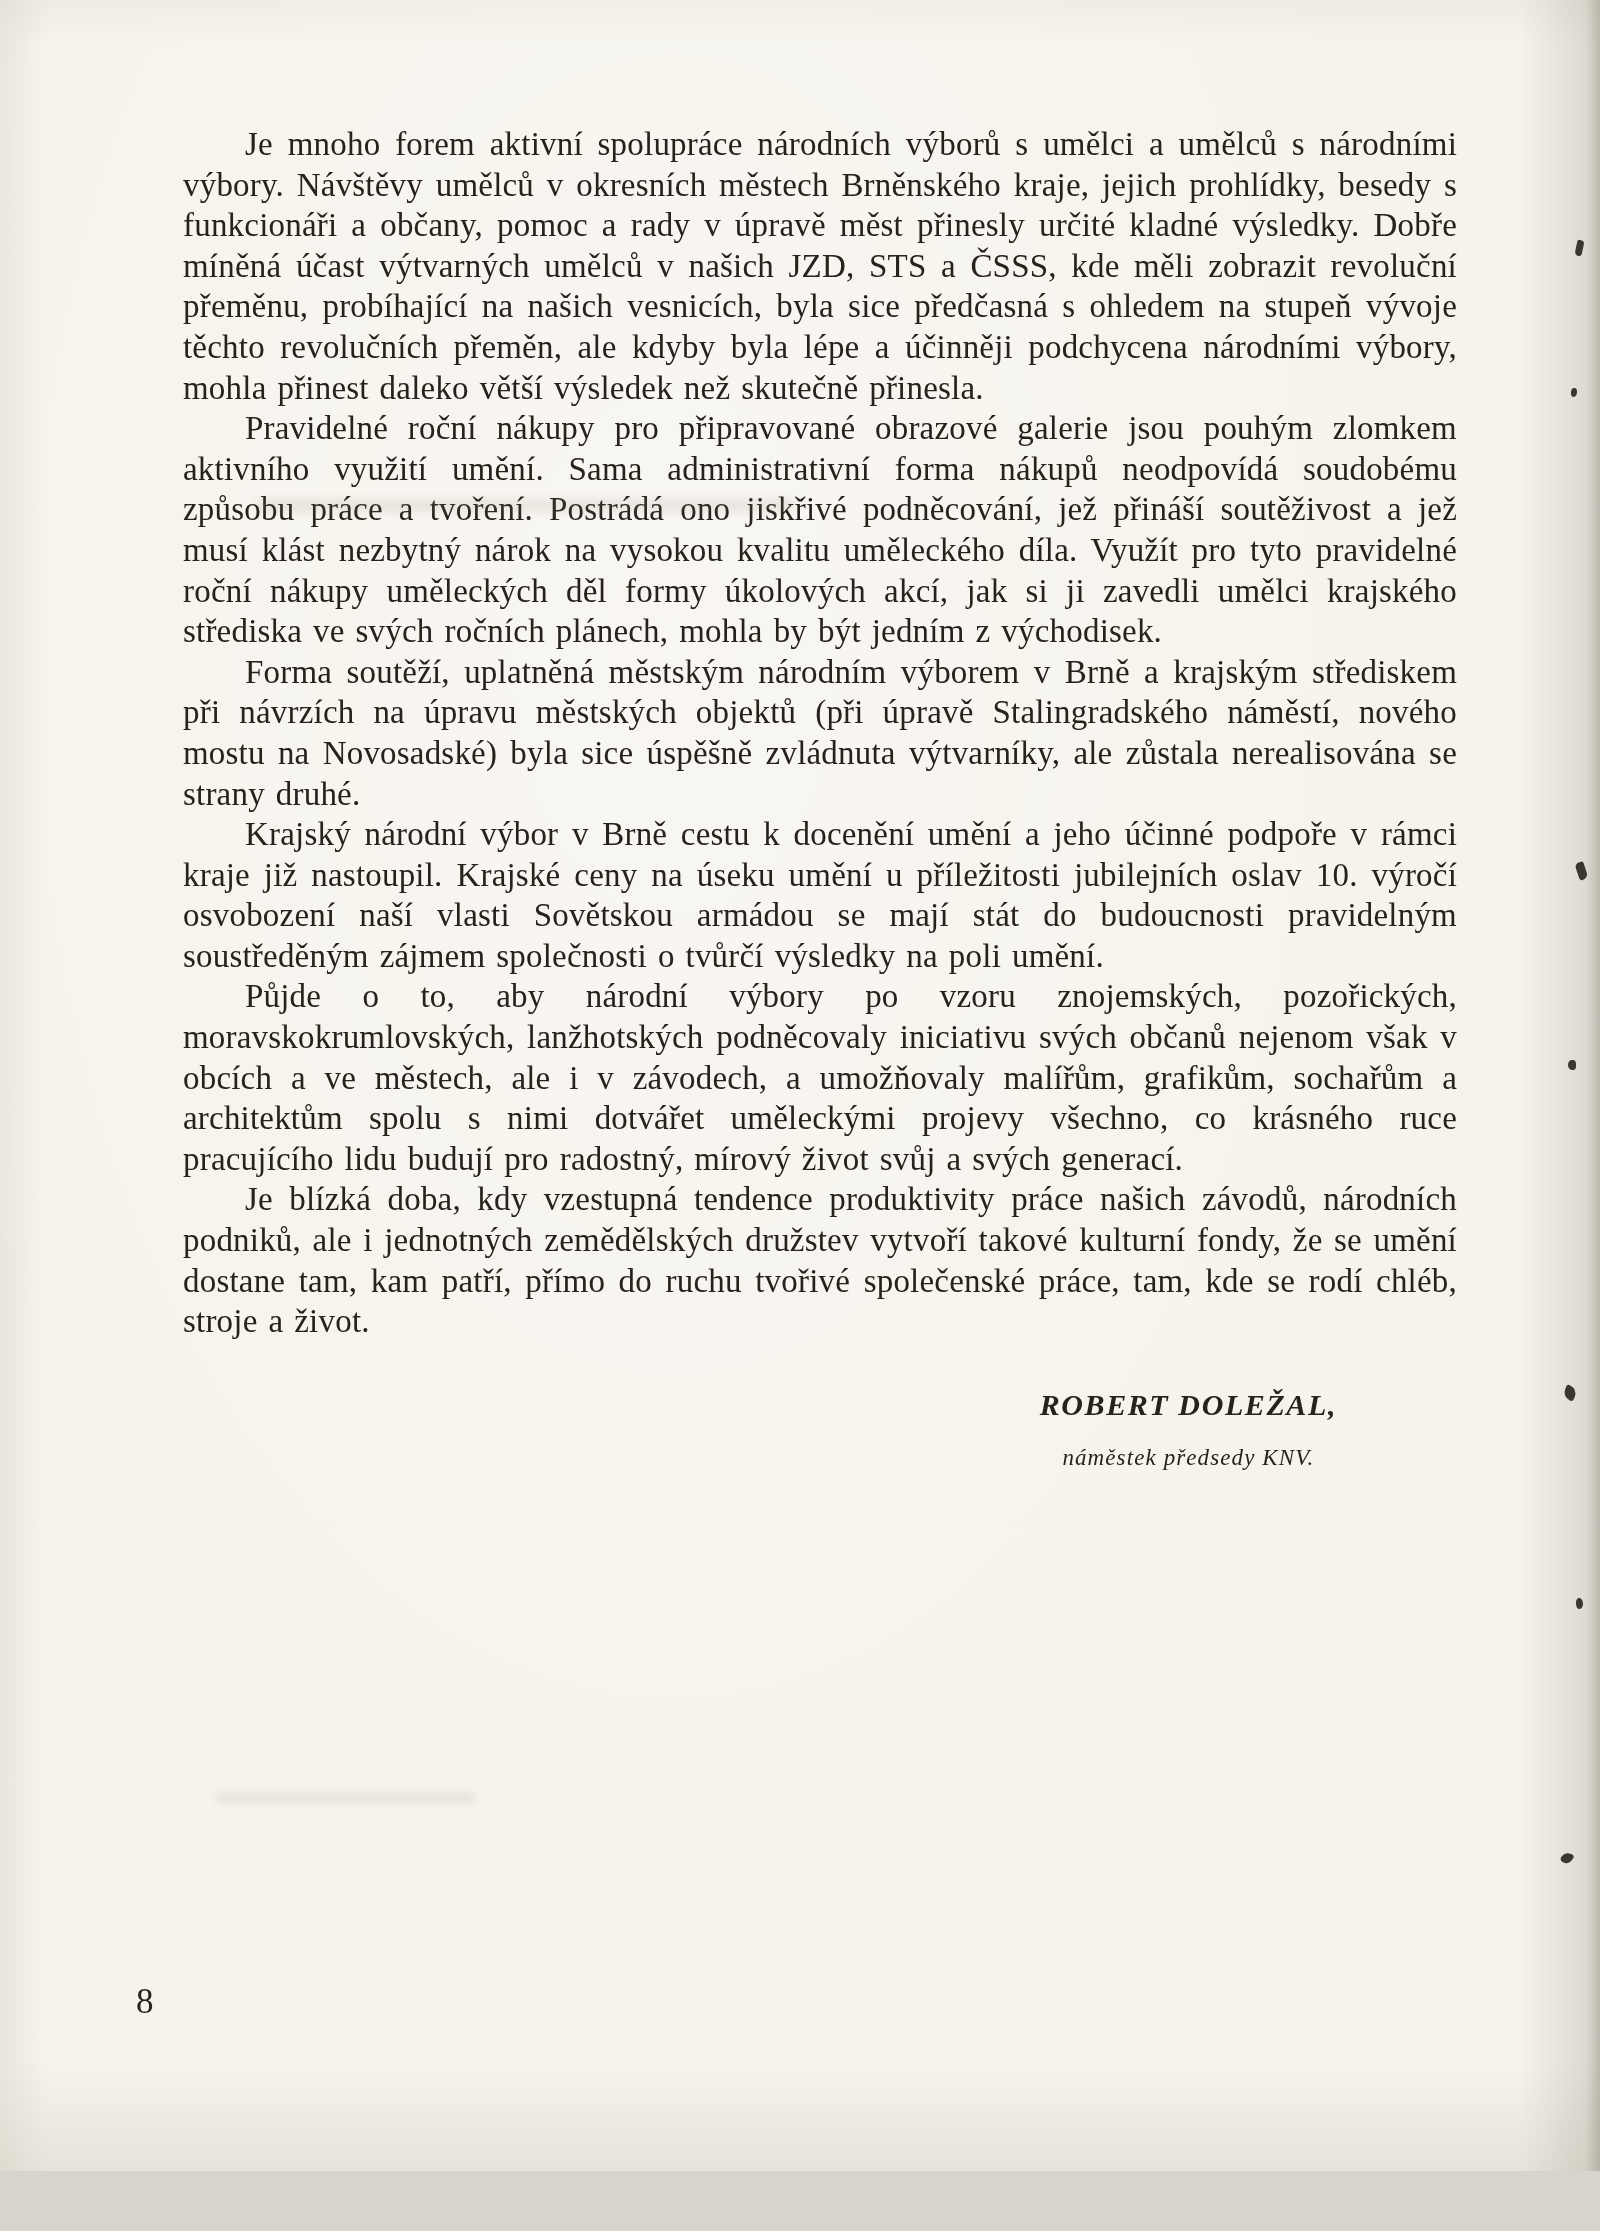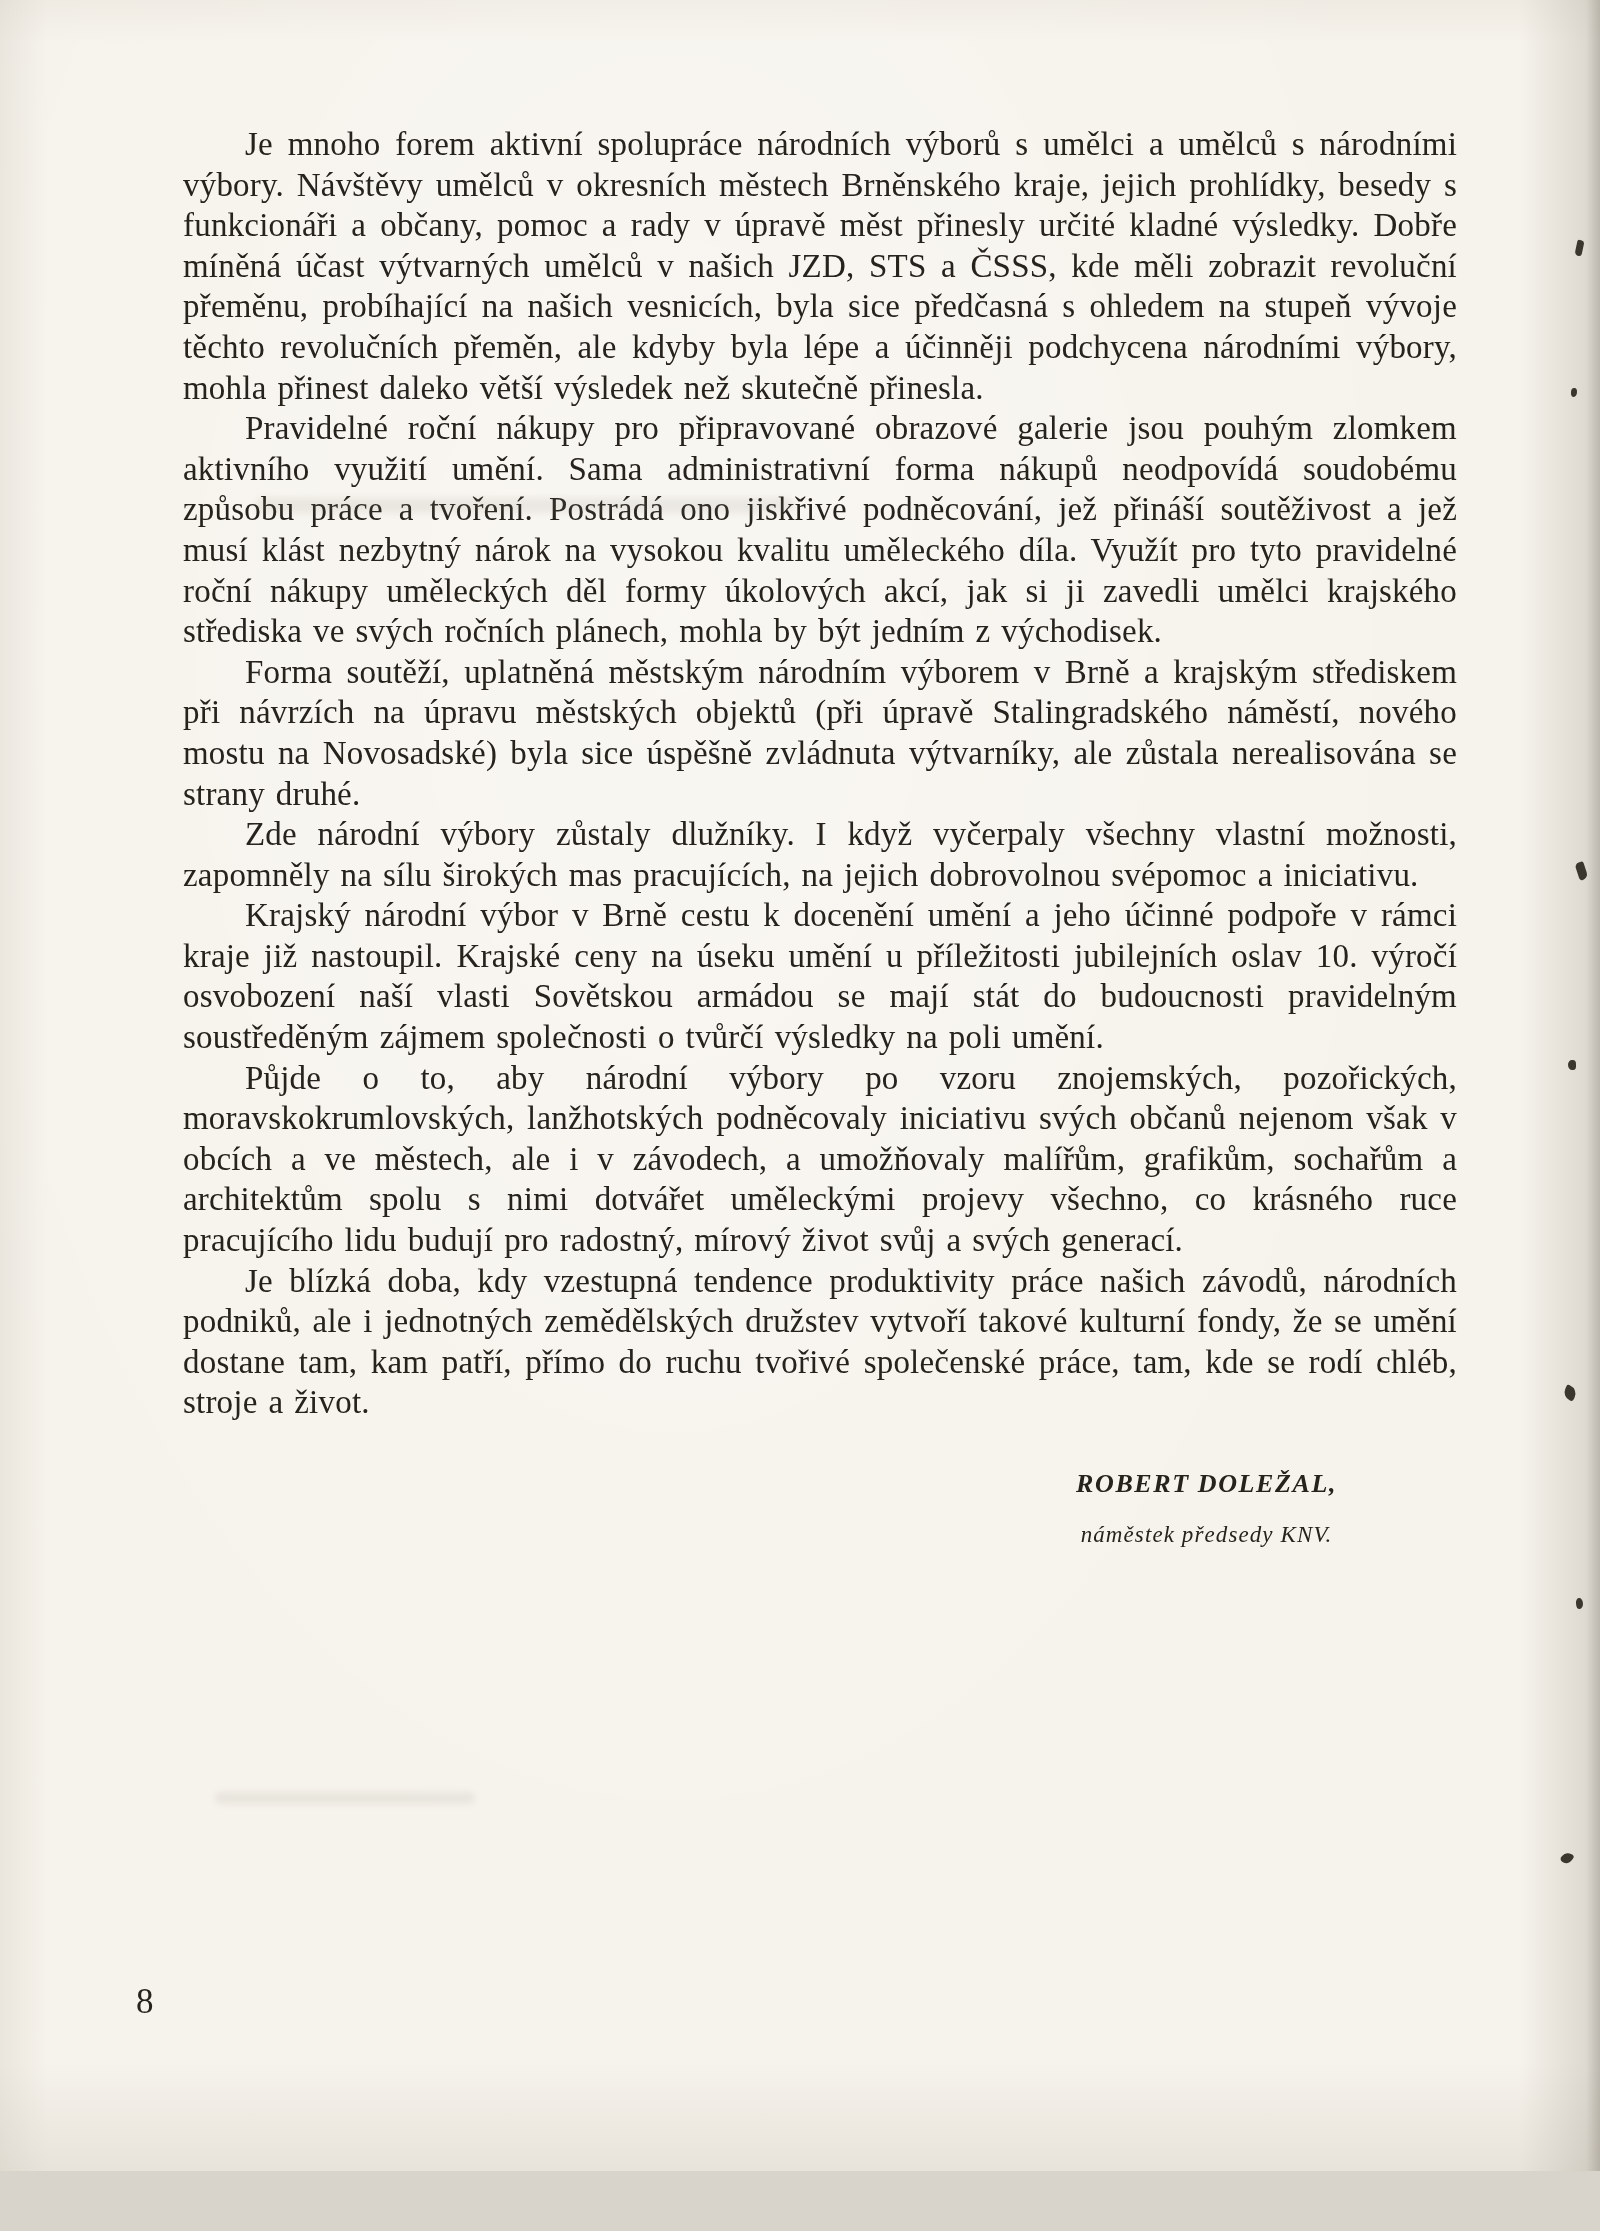--- a/index.html
+++ b/index.html
@@ -40,21 +40,21 @@
     text-indent: 62px;
   }
   .signature {
     margin: 46px 120px 0 auto;
     width: max-content;
     text-align: center;
     font-style: italic;
   }
   .sig-name {
     font-weight: bold;
-    font-size: 26px;
+    font-size: 30px;
     letter-spacing: 1.6px;
   }
   .sig-title {
     font-size: 23px;
     margin-top: 23px;
     letter-spacing: 1.1px;
     font-family: Liberation Serif, serif;
   }
   .page-number {
     position: absolute;
@@ -93,21 +93,20 @@
 </head>
 <body>
 
 <div class="page">
 
   <div class="content">
     <div class="body-text">
       <p>Je mnoho forem aktivní spolupráce národních výborů s umělci a umělců s národními výbory. Návštěvy umělců v okresních městech Brněnského kraje, jejich prohlídky, besedy s funkcionáři a občany, pomoc a rady v úpravě měst přinesly určité kladné výsledky. Dobře míněná účast výtvarných umělců v našich JZD, STS a ČSSS, kde měli zobrazit revoluční přeměnu, probíhající na našich vesnicích, byla sice předčasná s ohledem na stupeň vývoje těchto revolučních přeměn, ale kdyby byla lépe a účinněji podchycena národními výbory, mohla přinest daleko větší výsledek než skutečně přinesla.</p>
       <p>Pravidelné roční nákupy pro připravované obrazové galerie jsou pouhým zlomkem aktivního využití umění. Sama administrativní forma nákupů neodpovídá soudobému způsobu práce a tvoření. Postrádá ono jiskřivé podněcování, jež přináší soutěživost a jež musí klást nezbytný nárok na vysokou kvalitu uměleckého díla. Využít pro tyto pravidelné roční nákupy uměleckých děl formy úkolových akcí, jak si ji zavedli umělci krajského střediska ve svých ročních plánech, mohla by být jedním z východisek.</p>
       <p>Forma soutěží, uplatněná městským národním výborem v Brně a krajským střediskem při návrzích na úpravu městských objektů (při úpravě Stalingradského náměstí, nového mostu na Novosadské) byla sice úspěšně zvládnuta výtvarníky, ale zůstala nerealisována se strany druhé.</p>
-      <p>Zde národní výbory zůstaly dlužníky. I když vyčerpaly všechny vlastní možnosti, zapomněly na sílu širokých mas pracujících, na jejich dobrovolnou svépomoc a iniciativu.</p>
       <p>Krajský národní výbor v Brně cestu k docenění umění a jeho účinné podpoře v rámci kraje již nastoupil. Krajské ceny na úseku umění u příležitosti jubilejních oslav 10. výročí osvobození naší vlasti Sovětskou armádou se mají stát do budoucnosti pravidelným soustředěným zájmem společnosti o tvůrčí výsledky na poli umění.</p>
       <p>Půjde o to, aby národní výbory po vzoru znojemských, pozořických, moravskokrumlovských, lanžhotských podněcovaly iniciativu svých občanů nejenom však v obcích a ve městech, ale i v závodech, a umožňovaly malířům, grafikům, sochařům a architektům spolu s nimi dotvářet uměleckými projevy všechno, co krásného ruce pracujícího lidu budují pro radostný, mírový život svůj a svých generací.</p>
       <p>Je blízká doba, kdy vzestupná tendence produktivity práce našich závodů, národních podniků, ale i jednotných zemědělských družstev vytvoří takové kulturní fondy, že se umění dostane tam, kam patří, přímo do ruchu tvořivé společenské práce, tam, kde se rodí chléb, stroje a život.</p>
     </div>
 
     <div class="signature">
       <div class="sig-name">ROBERT DOLEŽAL,</div>
       <div class="sig-title">náměstek předsedy KNV.</div>
     </div>
   </div>

